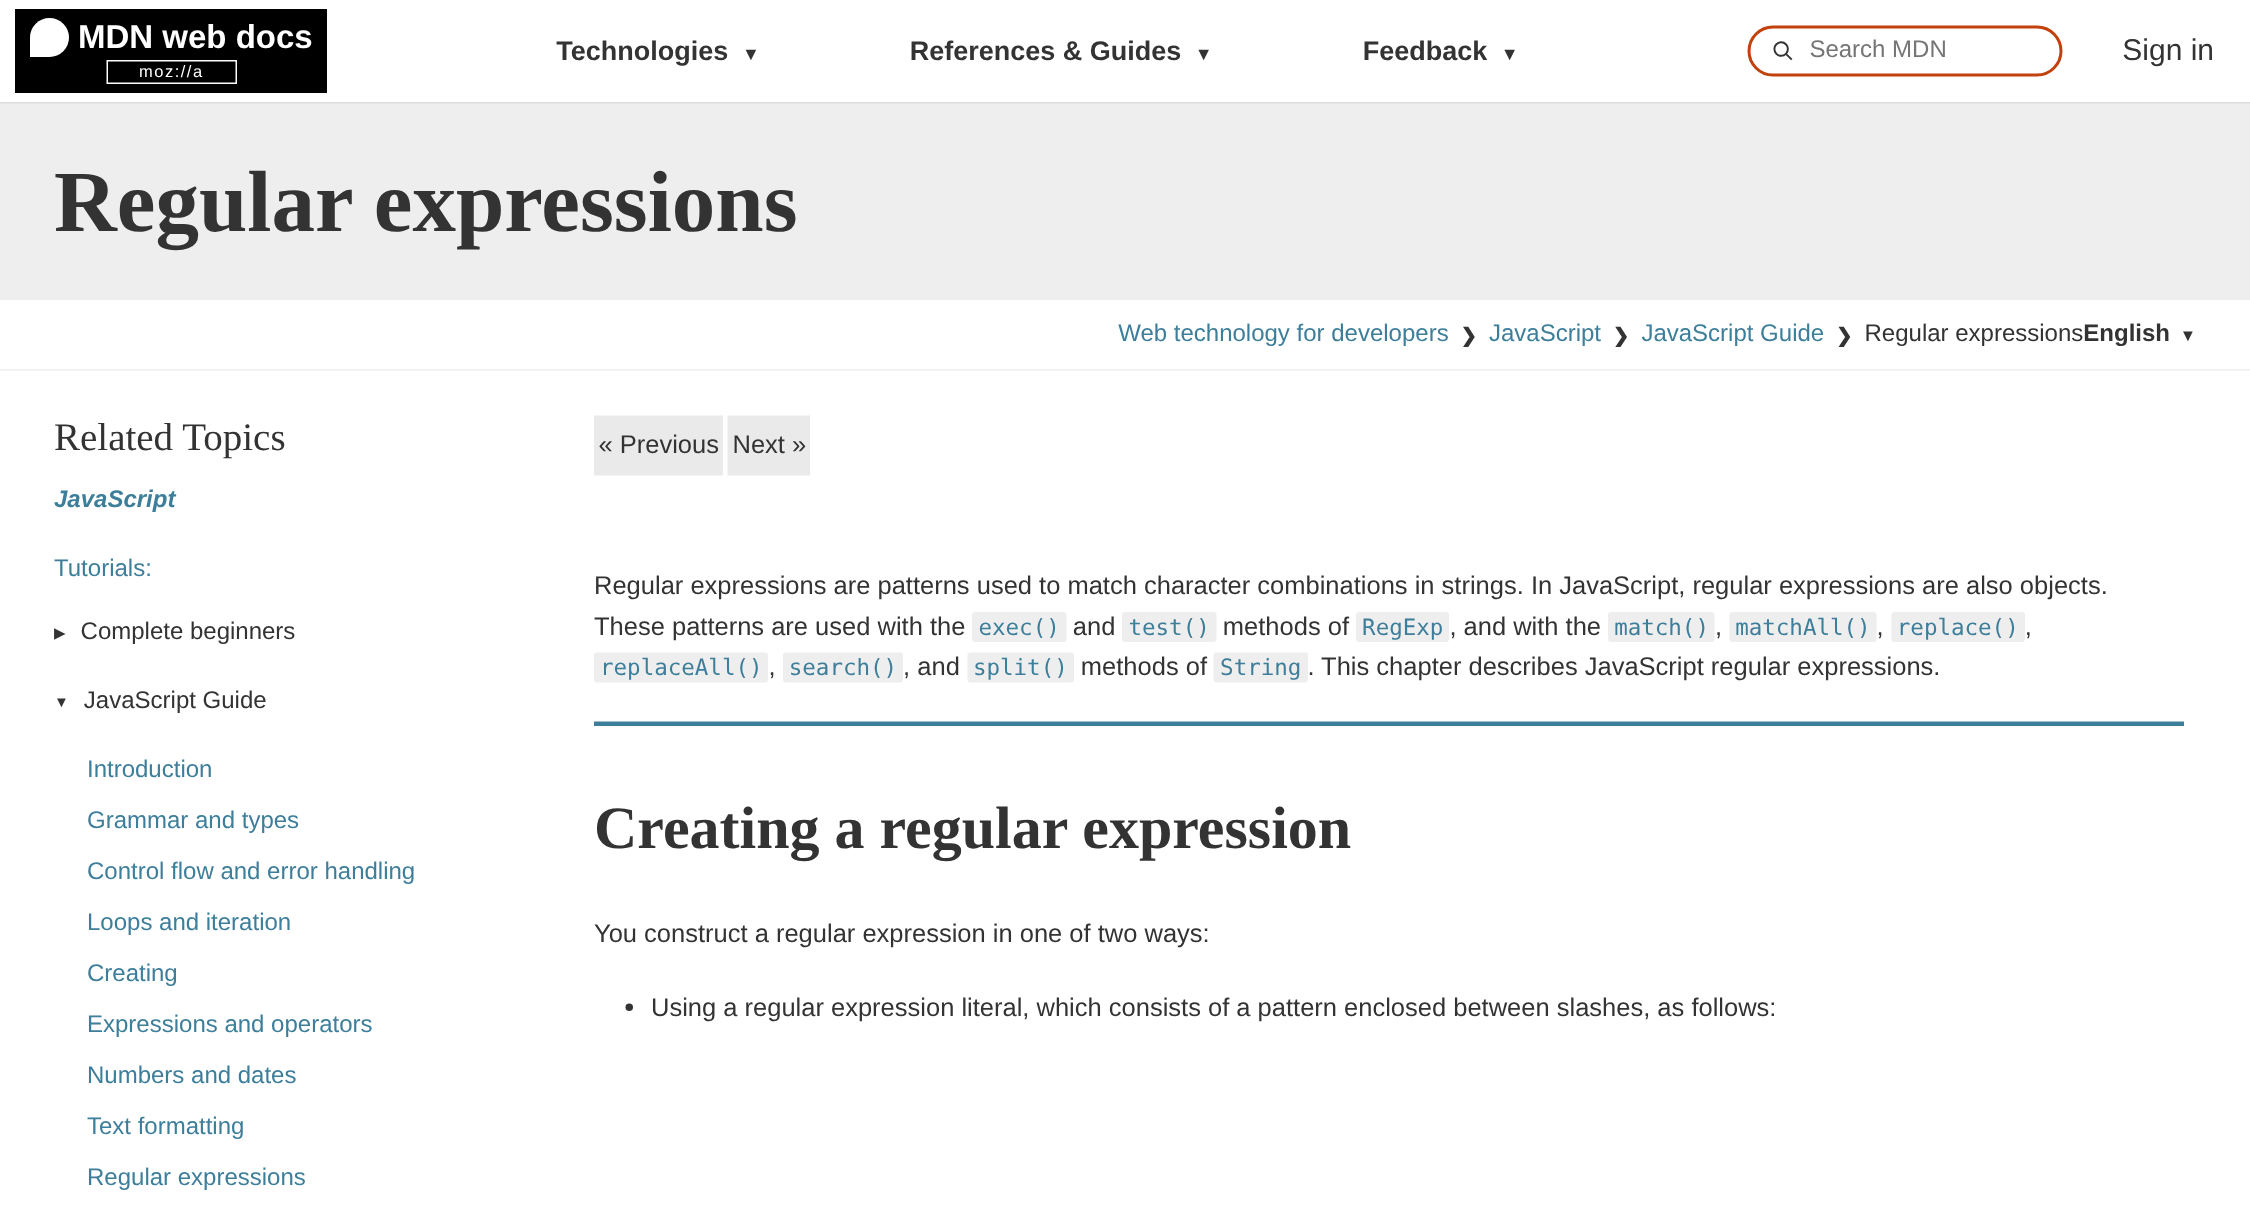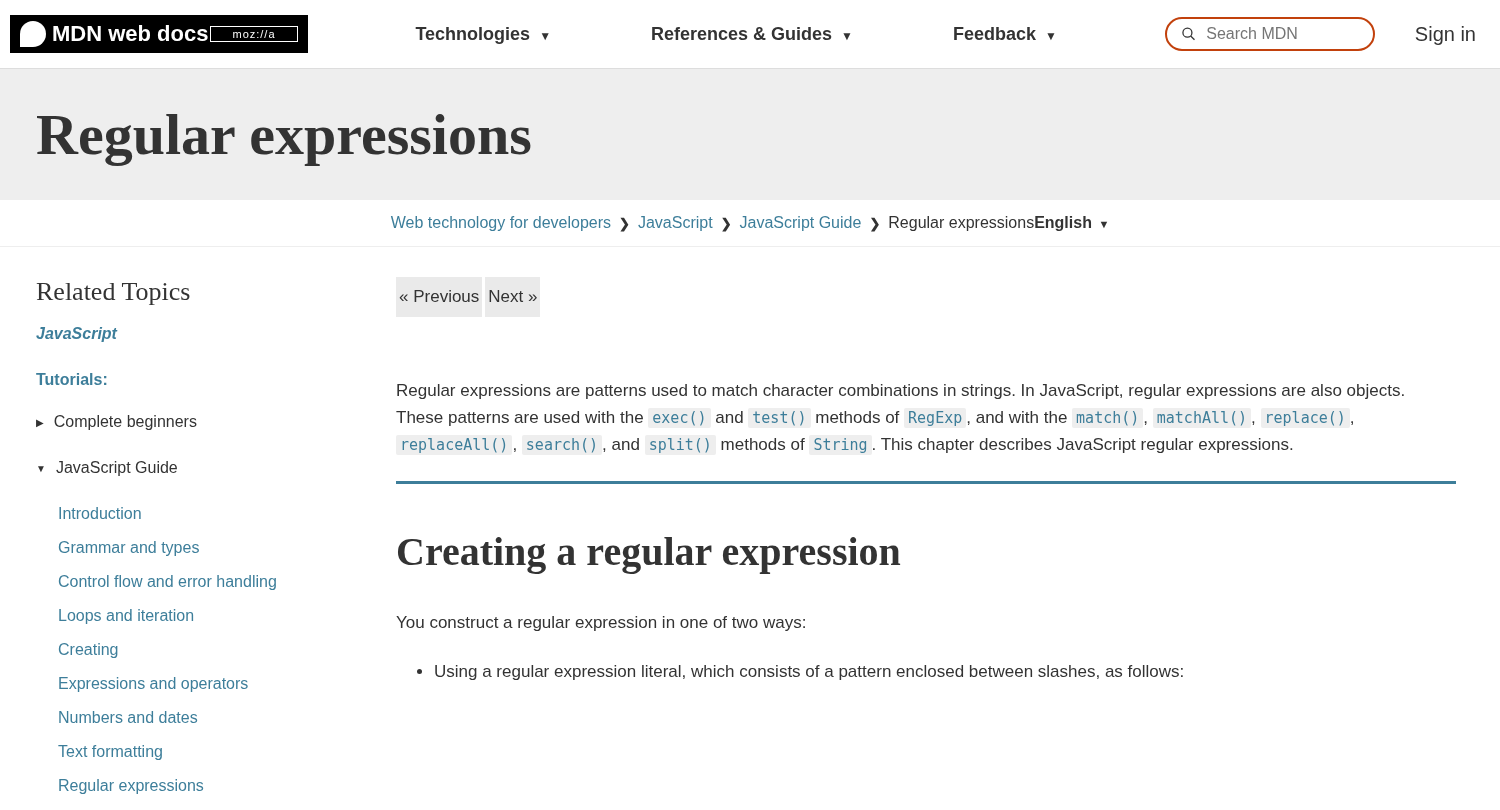--- a/index.html
+++ b/index.html
@@ -3,50 +3,50 @@
 <meta charset="utf-8">
 <style>
 *{margin:0;padding:0;box-sizing:border-box}
 body{font-family:Arial,Helvetica,sans-serif;font-size:16px;color:#333;background:#fff}
 a{color:#3d7e9a;text-decoration:none}
 code{font-family:Consolas,Monaco,monospace;background:#eee;padding:1px 4px;border-radius:2px;font-size:15px}
 code a{color:#3d7e9a}
 
 
 .topnav{display:flex;align-items:center;padding:8px 10px;height:68px}
-.logo{background:#000;padding:6px 10px;display:flex;flex-direction:row;align-items:center;gap:2px;color:#fff;cursor:pointer}
+.logo{background:#000;padding:6px 10px;display:flex;flex-direction:column;align-items:center;gap:2px;color:#fff;cursor:pointer}
 .logo-top{display:flex;align-items:center;gap:6px;font-size:22px;font-weight:bold}
 .logo-dino{width:26px;height:26px;background:#fff;border-radius:50% 50% 50% 0}
 .logo-sub{border:1px solid #fff;font-size:11px;padding:1px 21px;letter-spacing:1px}
 .nav-items{flex:1;display:flex;justify-content:center;gap:100px}
 .nav-item{font-size:18px;font-weight:bold;cursor:pointer;color:#333}
 .nav-item span.tri{font-size:12px;margin-left:4px}
 .search-box{display:flex;align-items:flex-start;border:2px solid #c2410c;border-radius:22px;padding:6px 14px;width:210px}
 .search-box svg{width:18px;height:18px}
 .search-box input{border:none;outline:none;font-size:16px;margin-left:10px;width:100%}
 .signin{font-size:20px;font-weight:normal;margin-left:40px;margin-right:14px;cursor:pointer}
 
 
 .titlebar{background:#eee;padding:32px 36px;border-top:1px solid #ddd}
 .titlebar h1{font-family:Georgia,'Times New Roman',serif;font-size:58px;font-weight:bold;color:#333}
 
 
-.crumb-row{display:flex;justify-content:center;align-items:center;padding:14px 36px;border-bottom:1px solid #eee;font-size:16px}
+.crumb-row{display:flex;justify-content:flex-end;align-items:center;padding:14px 36px;border-bottom:1px solid #eee;font-size:16px}
 .crumbs{display:flex;align-items:center;flex-wrap:wrap;gap:8px}
 .crumb-sep{font-weight:bold;font-size:13px;color:#333}
 .crumb-current{color:#333}
 .lang{font-weight:bold;cursor:pointer}
 .lang .tri{font-size:11px;margin-left:2px}
 
 
 .content{display:flex;padding:30px 36px;gap:40px}
 .sidebar{width:320px;flex-shrink:0}
 .sidebar h2{font-family:Georgia,serif;font-size:26px;font-weight:normal;color:#333;margin-bottom:18px}
 .sidebar .jslink{font-weight:bold;font-style:italic;display:block;margin-bottom:28px}
-.sidebar .section-label{font-weight:bold;color:#3d7e9a;margin-bottom:24px;display:block}
+.sidebar .section-label{font-weight:normal;color:#3d7e9a;margin-bottom:24px;display:block}
 .tree-item{display:flex;align-items:center;gap:10px;margin-bottom:28px;cursor:pointer}
 .tree-item .disclose{font-size:10px;color:#333}
 .sub-items{margin-left:22px}
 .sub-items a{display:block;margin-bottom:16px;font-size:16px}
 
 .main{flex:1;max-width:1060px}
 .pager{display:flex;gap:3px;margin-bottom:60px}
 .pager button{background:#eaeaea;border:none;padding:10px 3px;font-size:17px;cursor:pointer;color:#333}
 .intro{font-size:17px;line-height:1.65;color:#333;margin-bottom:56px}
 .hr{border:none;border-top:3px solid #3d7e9a;margin-bottom:44px}

